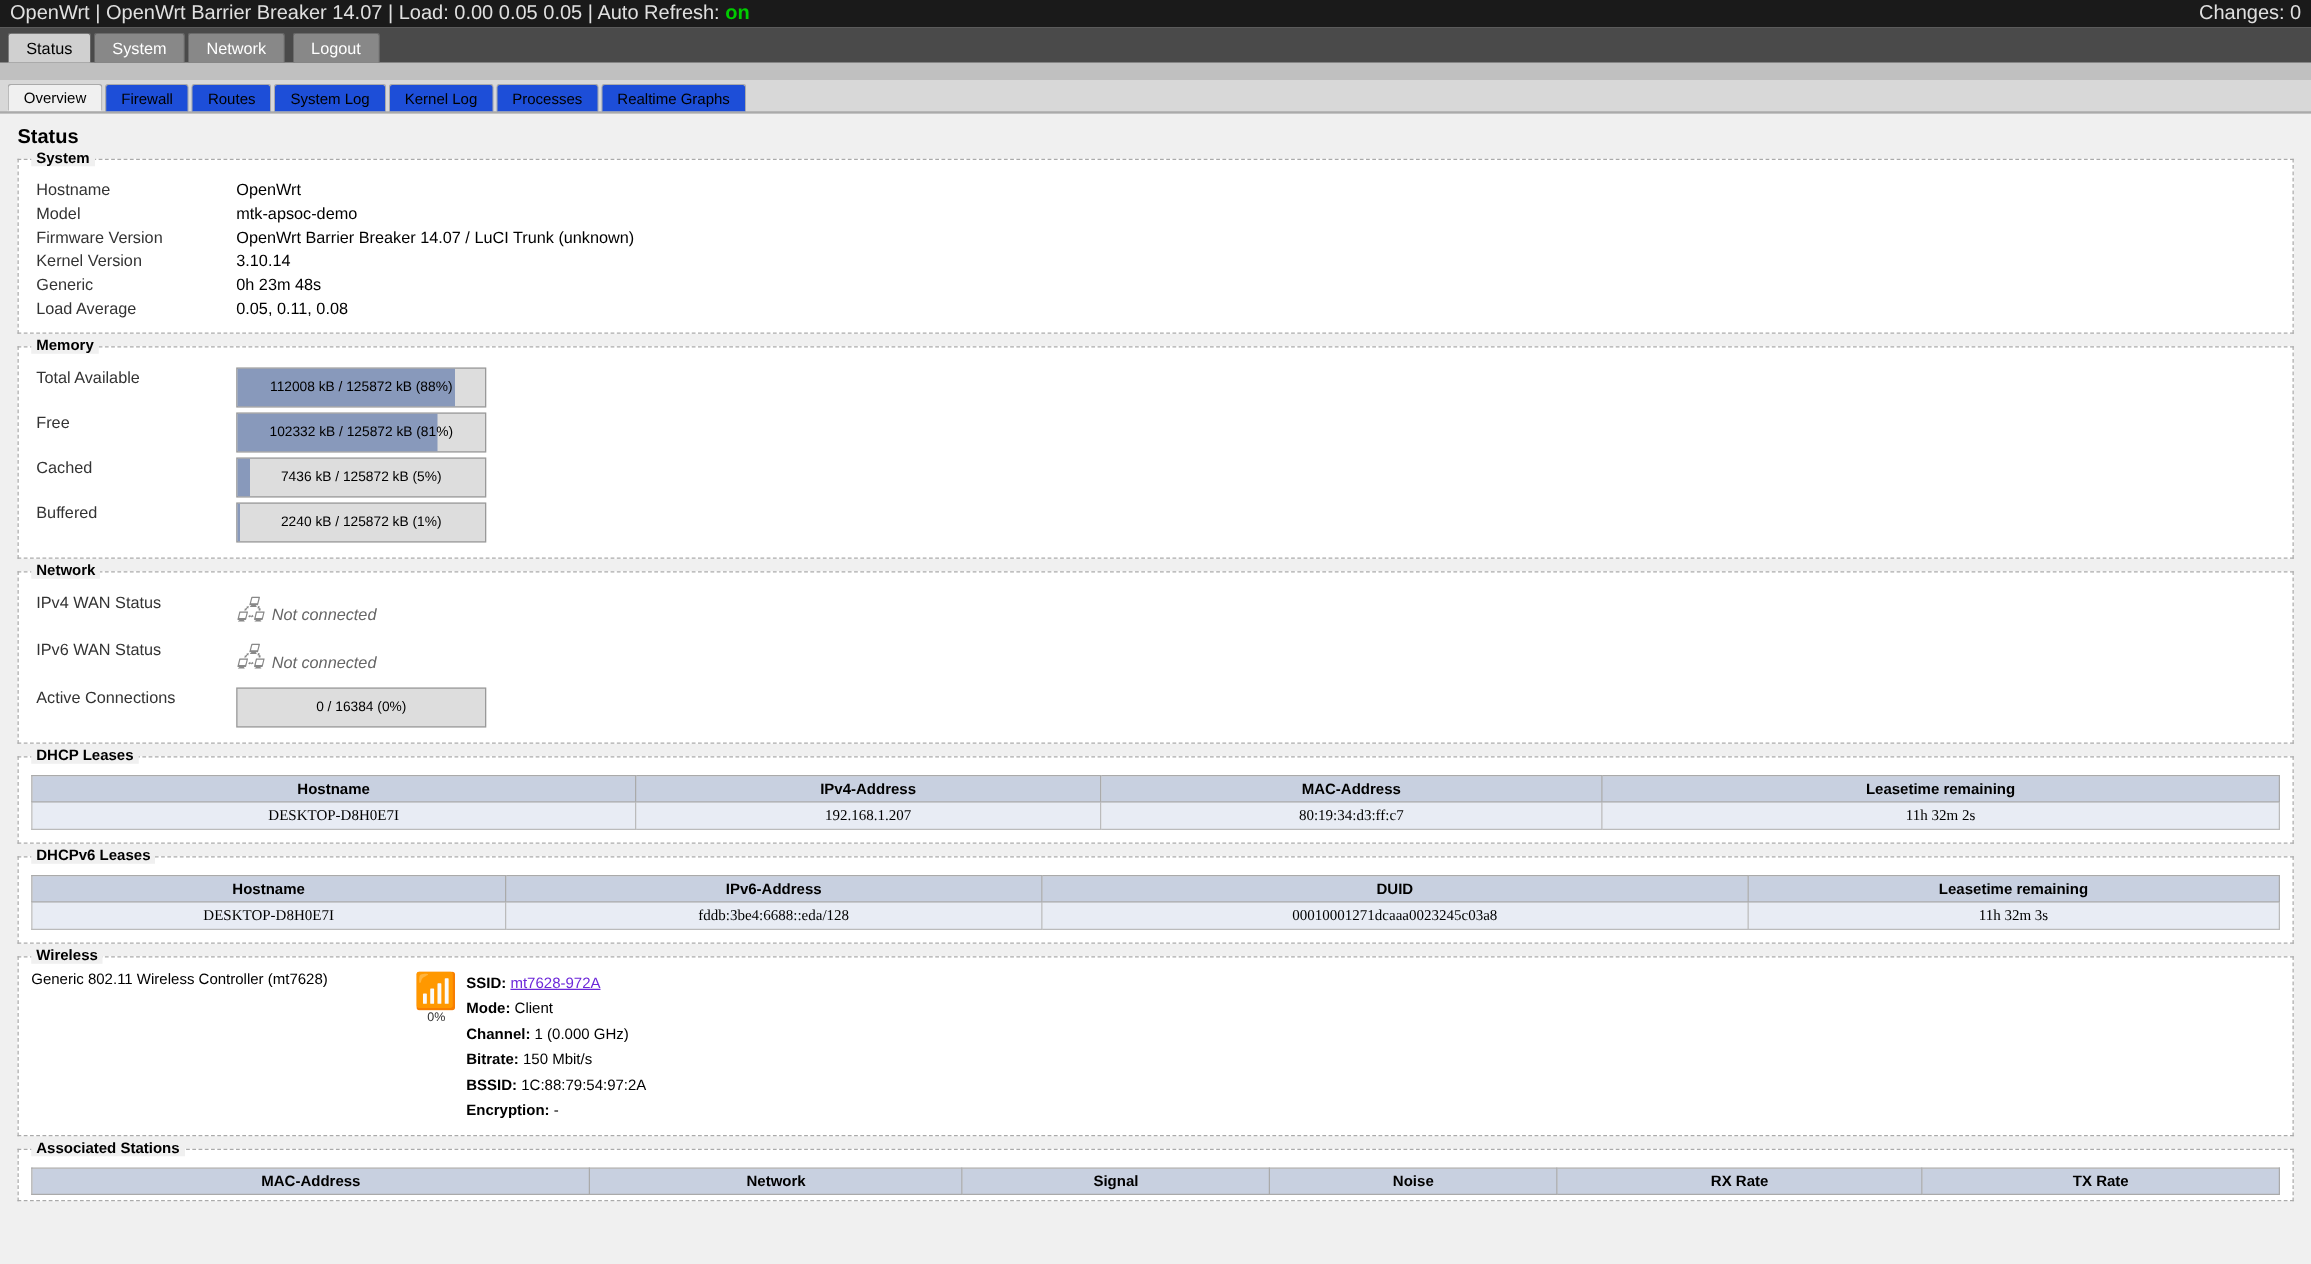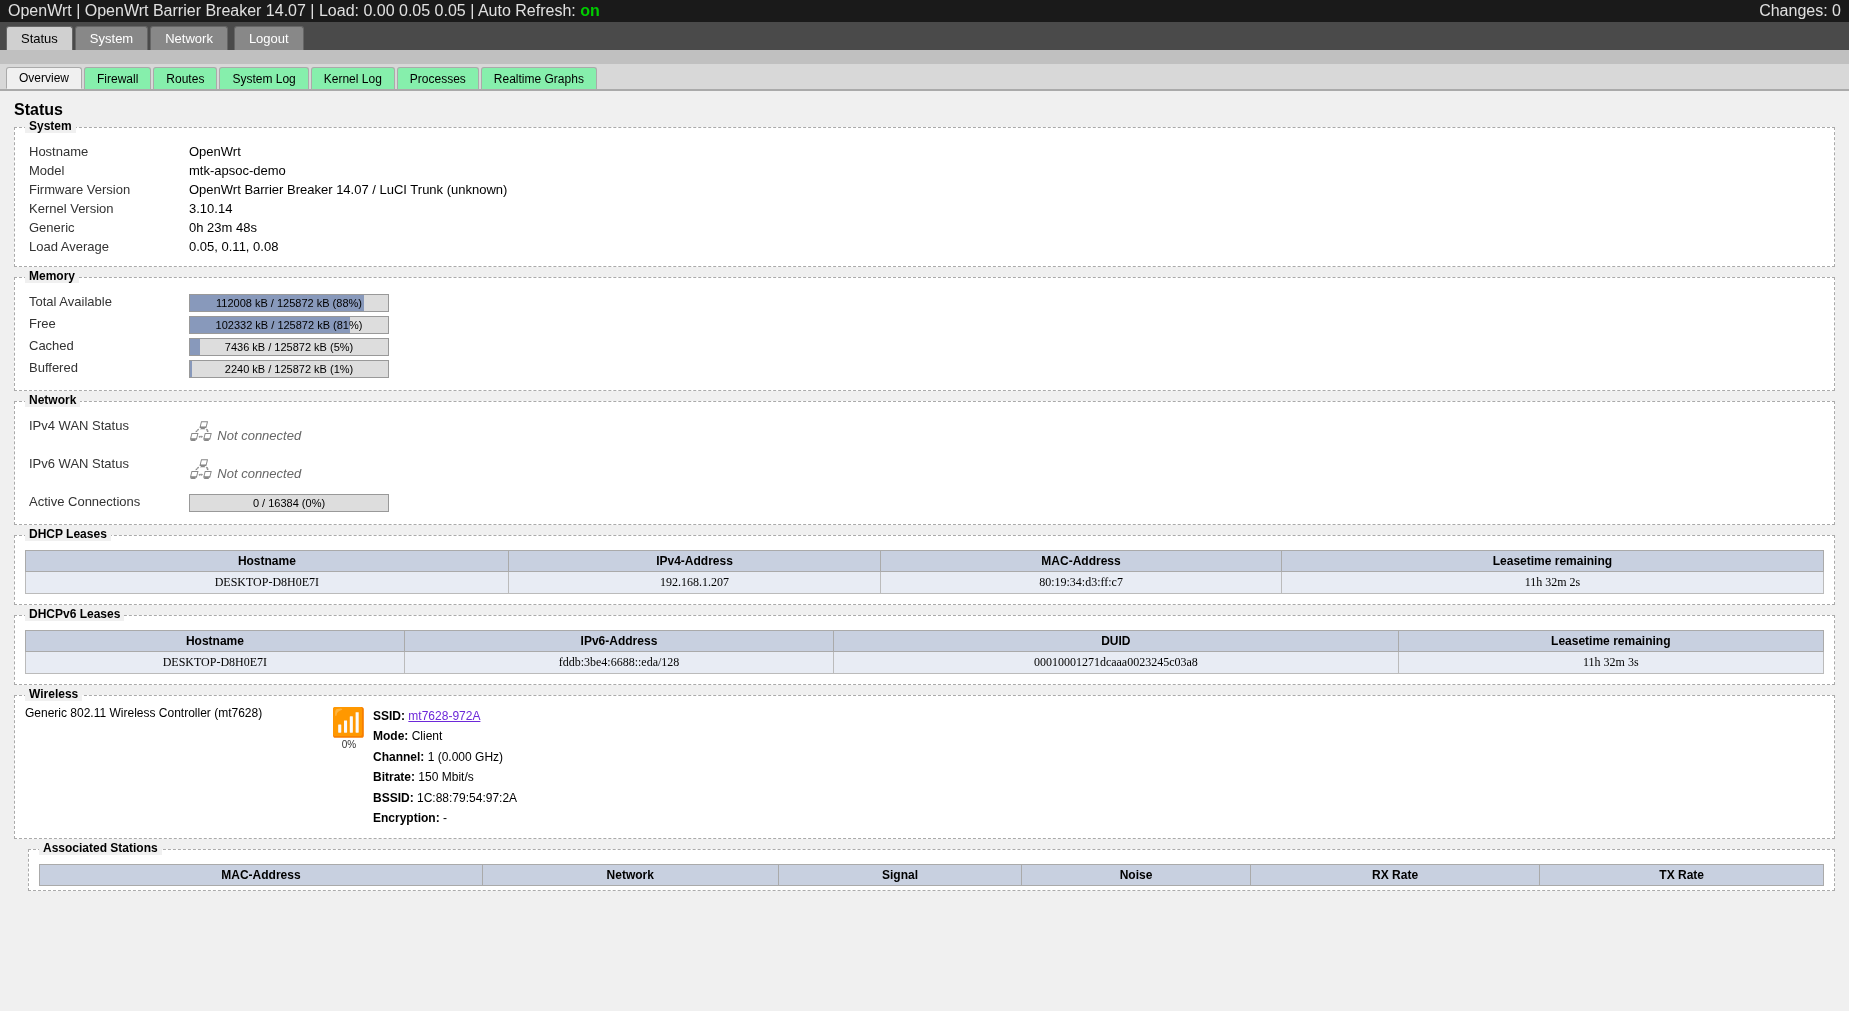--- a/index.html
+++ b/index.html
@@ -50,21 +50,21 @@
     #sub-nav {
       background: #d8d8d8;
       border-bottom: 2px solid #aaa;
       display: flex;
       padding: 3px 6px 0 6px;
       gap: 2px;
       margin-top: 14px;
     }
     .sub-nav-tab {
       padding: 3px 12px;
-      background: #86efac;
+      background: #1d4ed8;
       border: 1px solid #aaa;
       border-bottom: none;
       cursor: pointer;
       font-size: 12px;
       border-radius: 3px 3px 0 0;
     }
     .sub-nav-tab.active {
       background: #f0f0f0;
       border-bottom: 1px solid #f0f0f0;
     }
@@ -107,21 +107,21 @@
     .info-table td:first-child {
       width: 160px;
       color: #333;
     }
     .progress-bar-container {
       display: inline-block;
       position: relative;
       border: 1px solid #999;
       background: #ddd;
       width: 200px;
-      height: 18px;
+      height: 32px;
       vertical-align: middle;
     }
     .progress-bar-fill {
       position: absolute;
       left: 0; top: 0; bottom: 0;
       background: #8899bb;
     }
     .progress-bar-label {
       position: absolute;
       left: 0; right: 0; top: 0; bottom: 0;
@@ -428,21 +428,21 @@
           <span><strong>Mode:</strong> <span>Client</span></span><br>
           <span><strong>Channel:</strong> <span>1 (0.000 GHz)</span></span><br>
           <span><strong>Bitrate:</strong> <span>150 Mbit/s</span></span><br>
           <span><strong>BSSID:</strong> <span>1C:88:79:54:97:2A</span></span><br>
           <span><strong>Encryption:</strong> <span>-</span></span>
         </div>
       </div>
     </div>
   </div>
 
-  <div class="section assoc-section" style="position:relative;margin-left:14px;">
+  <div class="section assoc-section" style="position:relative;">
     <span class="assoc-title">Associated Stations</span>
     <div style="padding:14px 10px 4px 10px;">
       <table class="assoc-table">
         <thead>
           <tr>
             <th>MAC-Address</th>
             <th>Network</th>
             <th>Signal</th>
             <th>Noise</th>
             <th>RX Rate</th>

